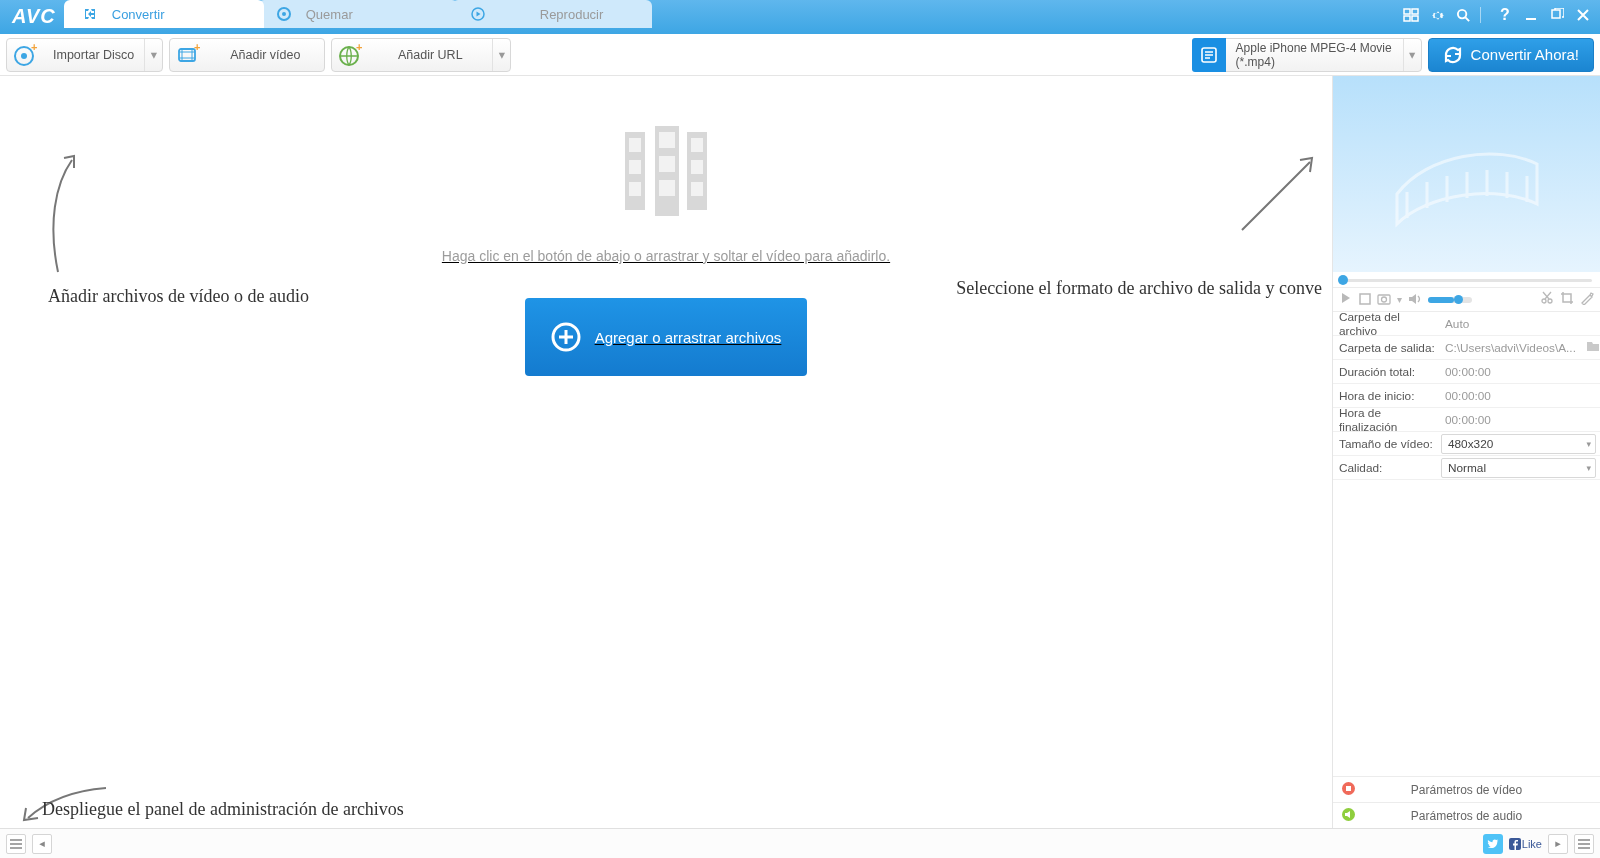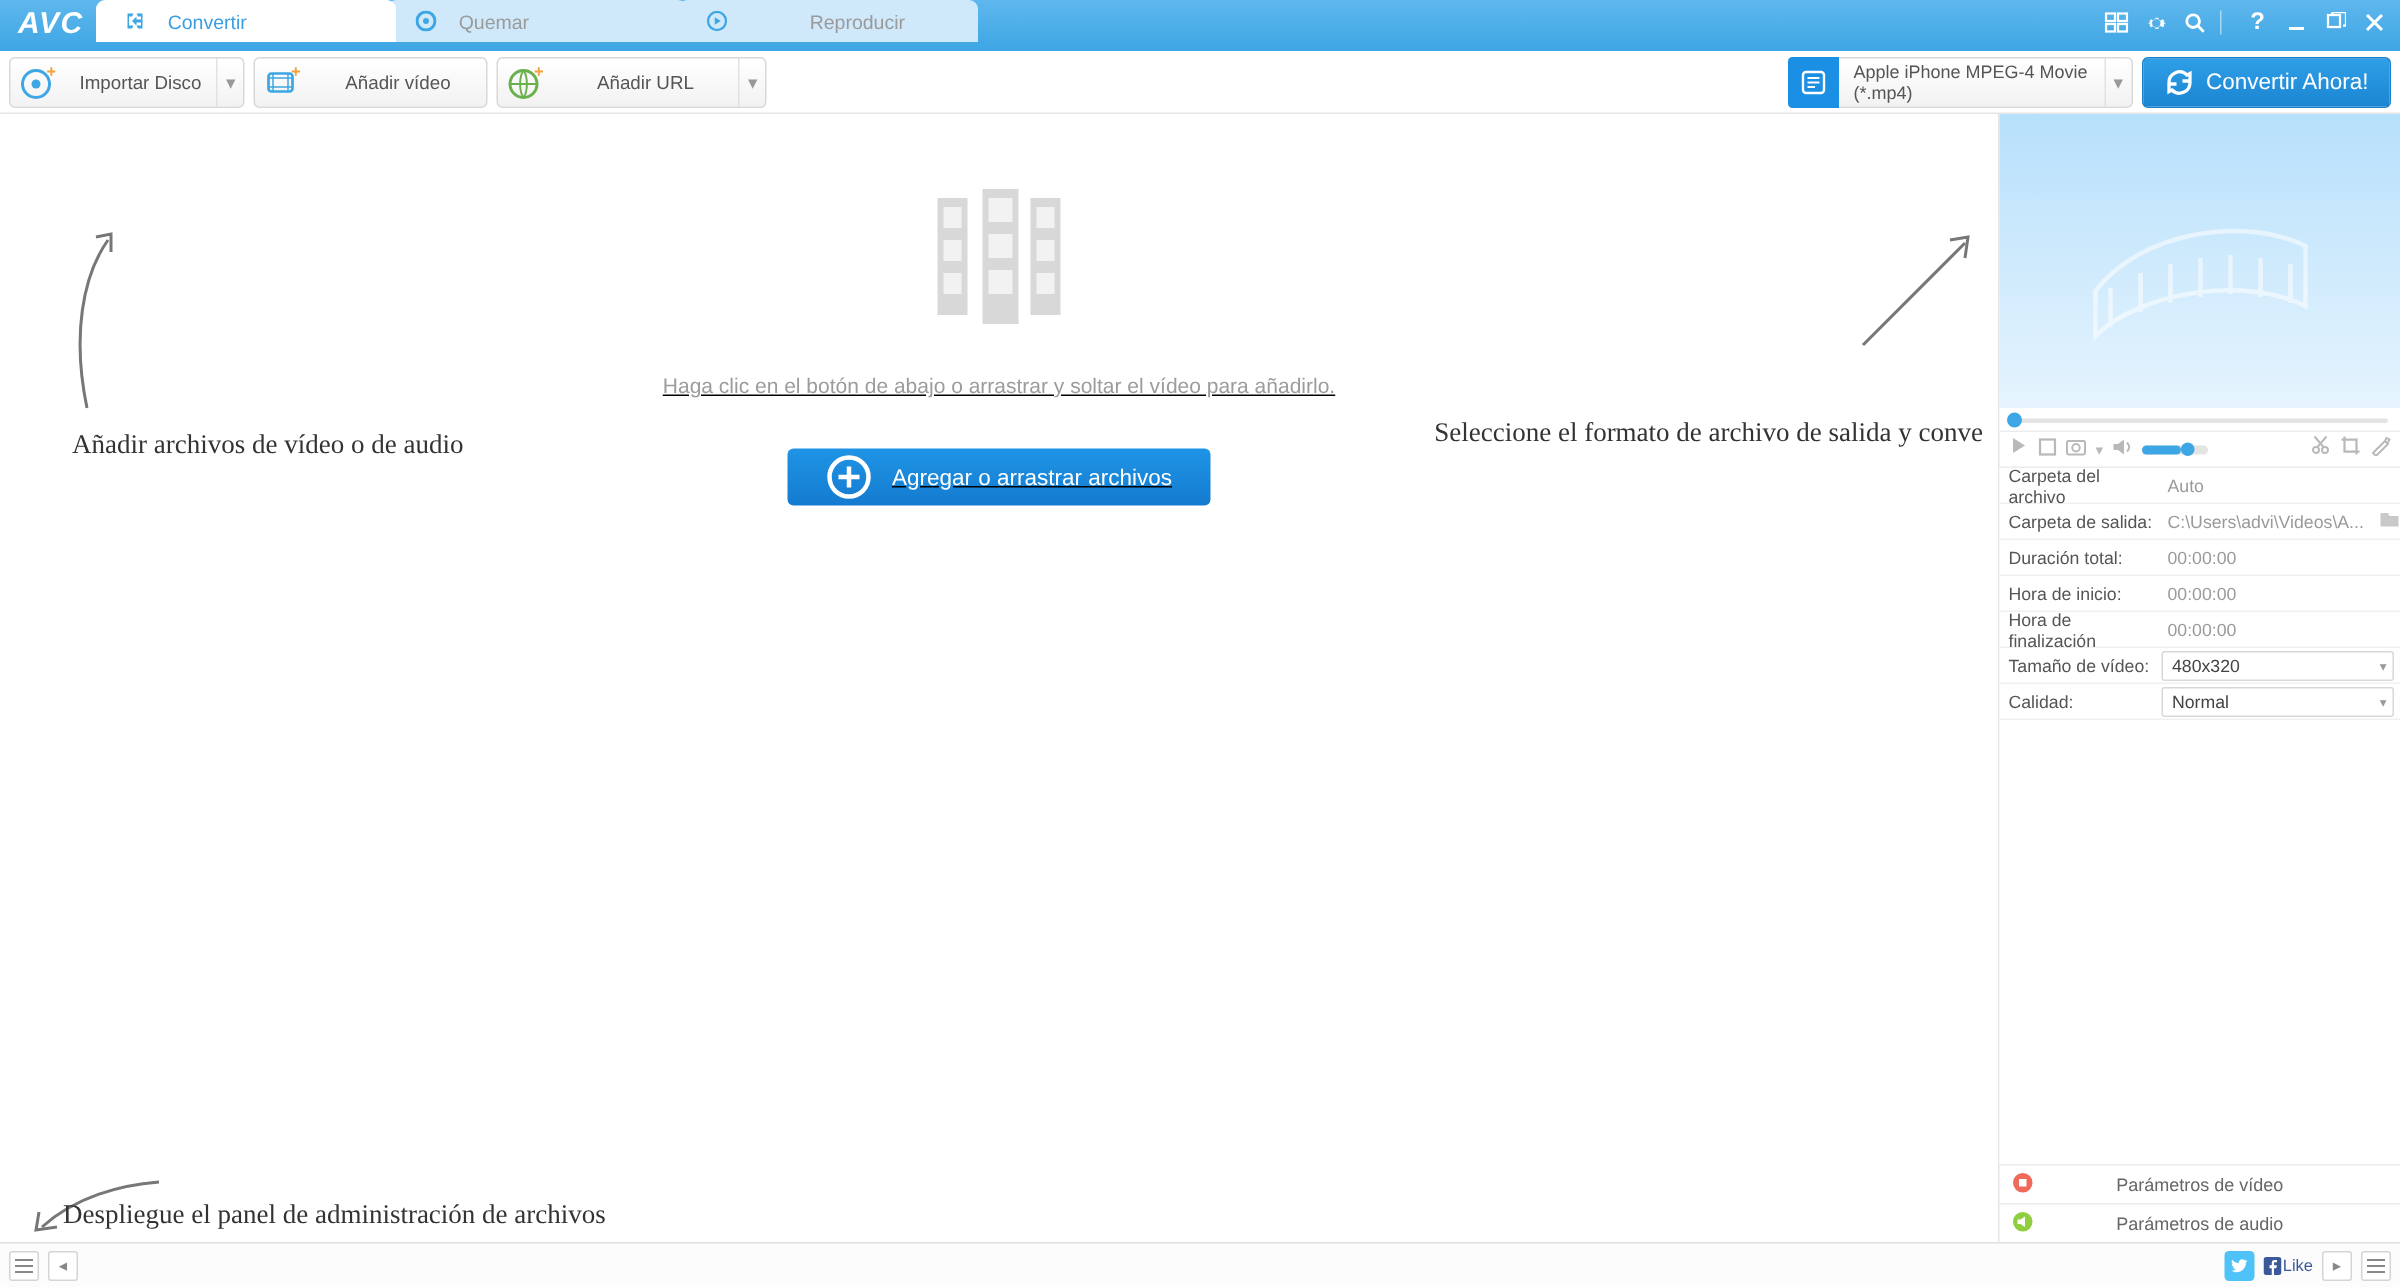--- a/index.html
+++ b/index.html
@@ -32,21 +32,21 @@
 
 .main { display: flex; height: calc(100% - 34px - 42px - 30px); }
 .main-left { flex: 1; position: relative; padding: 10px; }
 .hint1 { position: absolute; left: 48px; top: 210px; font-family: Georgia, serif; font-size: 18px; color: #333; }
 .hint2 { position: absolute; right: 10px; top: 202px; font-family: Georgia, serif; font-size: 18px; color: #333; white-space: nowrap; overflow: hidden; max-width: 400px; text-overflow: clip; }
 .hint3 { position: absolute; left: 42px; bottom: 8px; font-family: Georgia, serif; font-size: 18px; color: #333; }
 .arrow-svg { position: absolute; }
 .drop-center { display: flex; flex-direction: column; align-items: center; justify-content: flex-start; height: 100%; text-decoration: underline; }
 .film-icon { margin-top: 40px; }
 .drop-text { color: #9c9c9c; font-size: 14px; margin-top: 28px; }
-.big-btn { margin-top: 34px; background: linear-gradient(#1f94e6,#147bcf); color: #fff; font-size: 15px; border: none; border-radius: 4px; padding: 4px 26px; display: inline-flex; align-items: center; gap: 14px; cursor: pointer; }
+.big-btn { margin-top: 34px; background: linear-gradient(#1f94e6,#147bcf); color: #fff; font-size: 15px; border: none; border-radius: 4px; padding: 24px 26px; display: inline-flex; align-items: center; gap: 14px; cursor: pointer; }
 
 
 .right-panel { width: 268px; border-left: 1px solid #e5e5e5; display: flex; flex-direction: column; }
 .preview { height: 196px; background: linear-gradient(#b7e0fb,#e6f4fe); display: flex; align-items: center; justify-content: center; position: relative; }
 .preview svg { opacity: .55; }
 .seek { height: 16px; position: relative; background: #fff; border-bottom: 1px solid #ececec; }
 .seek-track { position: absolute; left: 8px; right: 8px; top: 7px; height: 3px; background: #e4e4e4; border-radius: 2px; }
 .seek-thumb { position: absolute; left: 5px; top: 3px; width: 10px; height: 10px; background: #3da6e4; border-radius: 50%; }
 .pv-ctrls { height: 24px; display: flex; align-items: center; gap: 6px; padding: 0 6px; border-bottom: 1px solid #ececec; }
 .pv-ctrls svg, .pv-ctrls span { color: #b9b9b9; }

